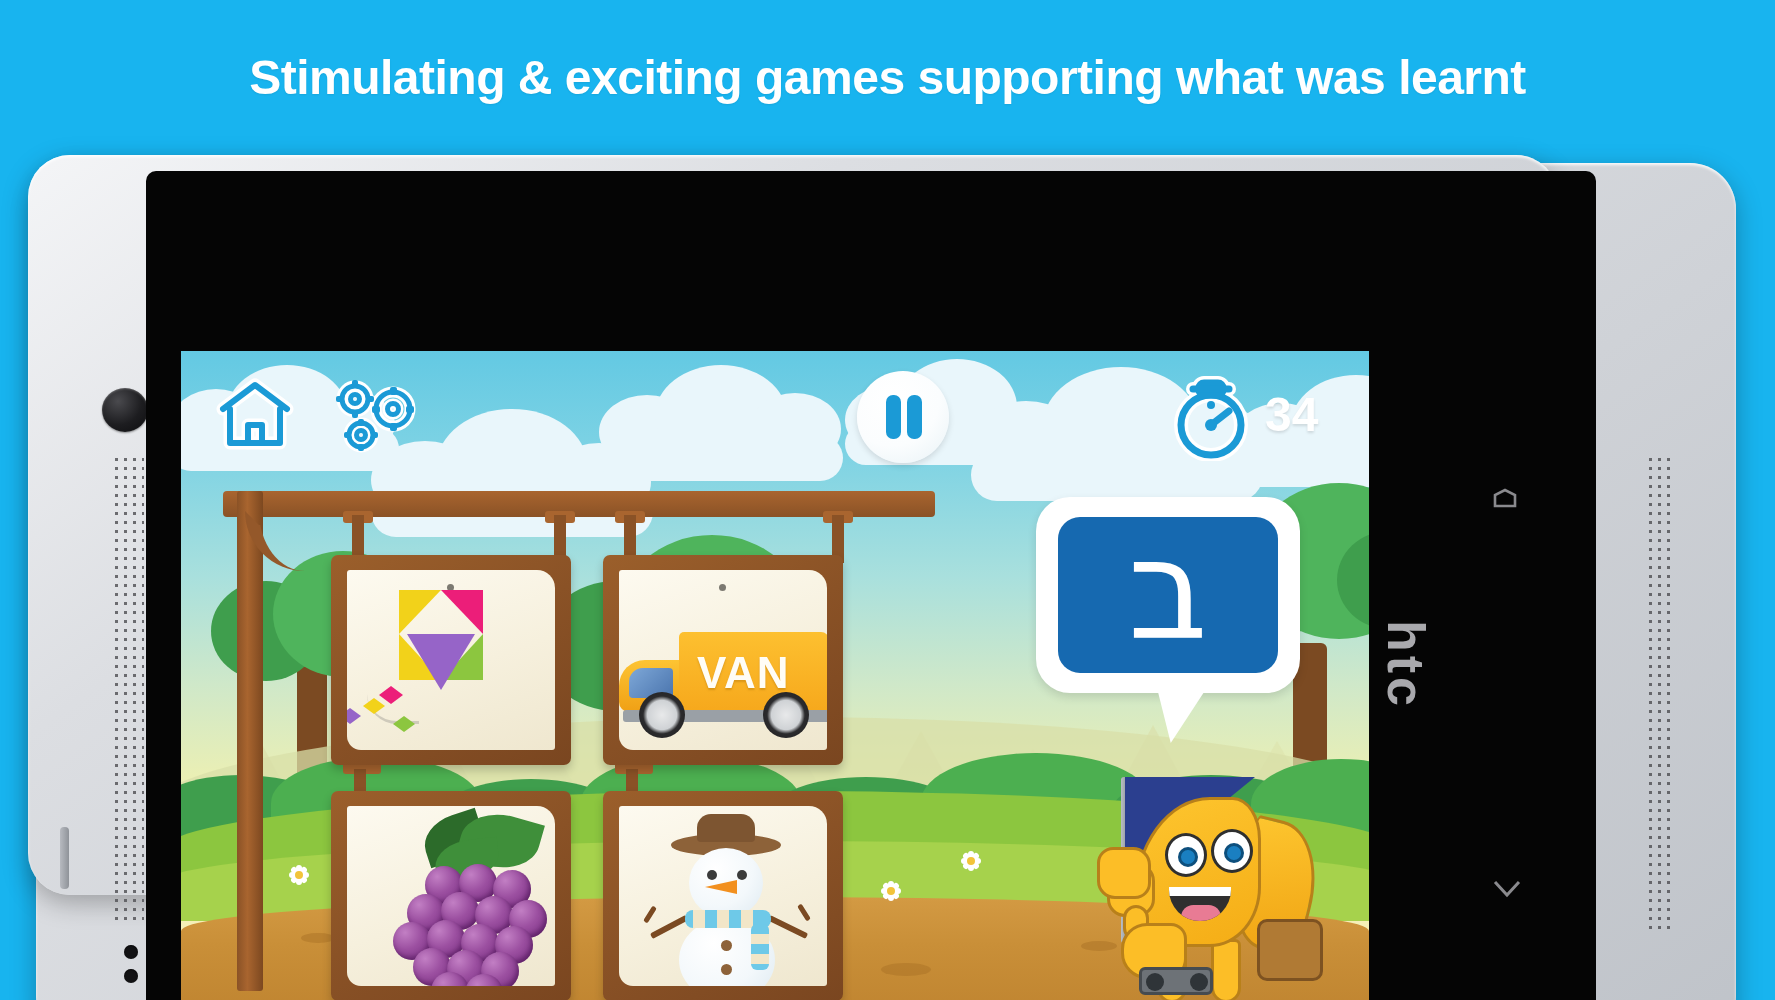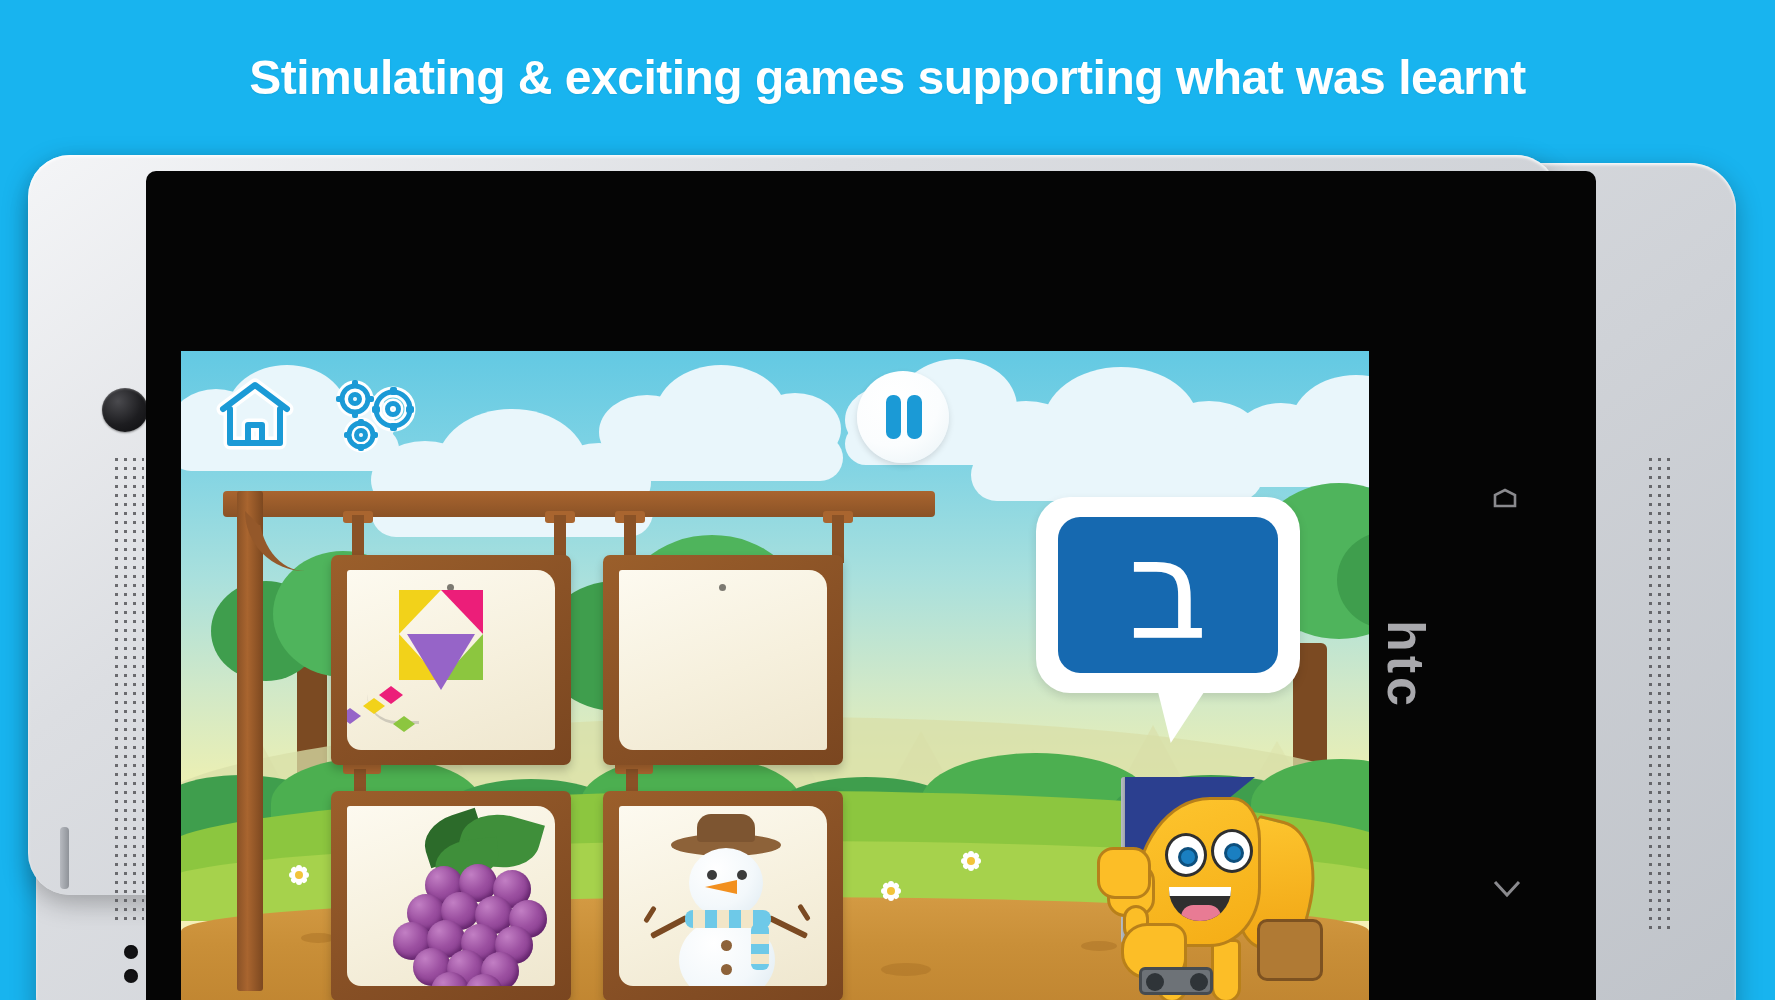--- a/index.html
+++ b/index.html
@@ -612,20 +612,29 @@
               <b style="border-top:8px solid transparent;border-bottom:8px solid transparent;border-right:11px solid #f2d21a;"></b>
               <b style="left:11px; border-top:8px solid transparent;border-bottom:8px solid transparent;border-left:11px solid #f2d21a;"></b>
             </div>
           </div>
         </div>
       </div>
 
       <div class="card" style="left:380px; top:64px; width:240px; height:210px;">
         <div class="paper">
           <div class="nail" style="left:100px; top:14px;"></div>
+          <div class="van" style="left:-6px; top:50px; width:230px; height:120px;">
+            <div class="van-nose" style="left:6px;  top:40px; width:74px;  height:52px;"></div>
+            <div class="van-box" style="left:66px; top:12px; width:150px; height:80px;"></div>
+            <div class="van-win" style="left:16px; top:48px; width:44px;  height:30px;"></div>
+            <div class="van-skirt" style="left:10px; top:90px; width:206px;"></div>
+            <div class="wheel" style="left:26px;  top:72px;"></div>
+            <div class="wheel" style="left:150px; top:72px;"></div>
+            <div class="van-text" style="left:84px; top:28px;">VAN</div>
+          </div>
         </div>
       </div>
 
       <div class="card" style="left:108px; top:300px; width:240px; height:210px;">
         <div class="paper">
           <div class="nail" style="left:100px; top:14px;"></div>
           <div class="grapes" style="left:18px; top:8px; width:190px; height:170px;">
             <div class="leaf dark" style="left:58px;  top:2px;  width:60px; height:44px; transform:rotate(-18deg);"></div>
             <div class="leaf" style="left:96px;  top:0px;  width:78px; height:54px; transform:rotate(16deg);"></div>
             <div class="leaf" style="left:70px;  top:26px; width:64px; height:40px; transform:rotate(-6deg);"></div>
@@ -763,15 +772,33 @@
           <rect x="40" y="55" width="7" height="6" rx="2"></rect>
         </g>
       </svg>
     </div>
 
     <div class="hud-icon pause-btn">
       <i></i>
         <i></i>
     </div>
 
+    <div class="hud-icon timer-wrap">
+      <svg width="86" height="88" viewBox="0 0 86 88">
+        <g stroke="#ffffff" stroke-width="14" fill="none" stroke-linecap="round">
+          <circle cx="40" cy="52" r="30"></circle>
+          <rect x="28" y="10" width="24" height="12" rx="5"></rect>
+          <path d="M22 16 L58 16"></path>
+        </g>
+        <g stroke="#1b9ad6" stroke-width="7" fill="none" stroke-linecap="round">
+          <circle cx="40" cy="52" r="30"></circle>
+          <rect x="28" y="10" width="24" height="12" rx="5"></rect>
+          <path d="M22 16 L58 16"></path>
+          <path d="M40 52 L58 38"></path>
+        </g>
+        <circle cx="40" cy="52" r="6" fill="#1b9ad6"></circle>
+        <circle cx="40" cy="32" r="4" fill="#1b9ad6"></circle>
+      </svg>
+      <div class="timer-num">34</div>
+    </div>
 
   </div>
 </div>
 
 </body></html>

